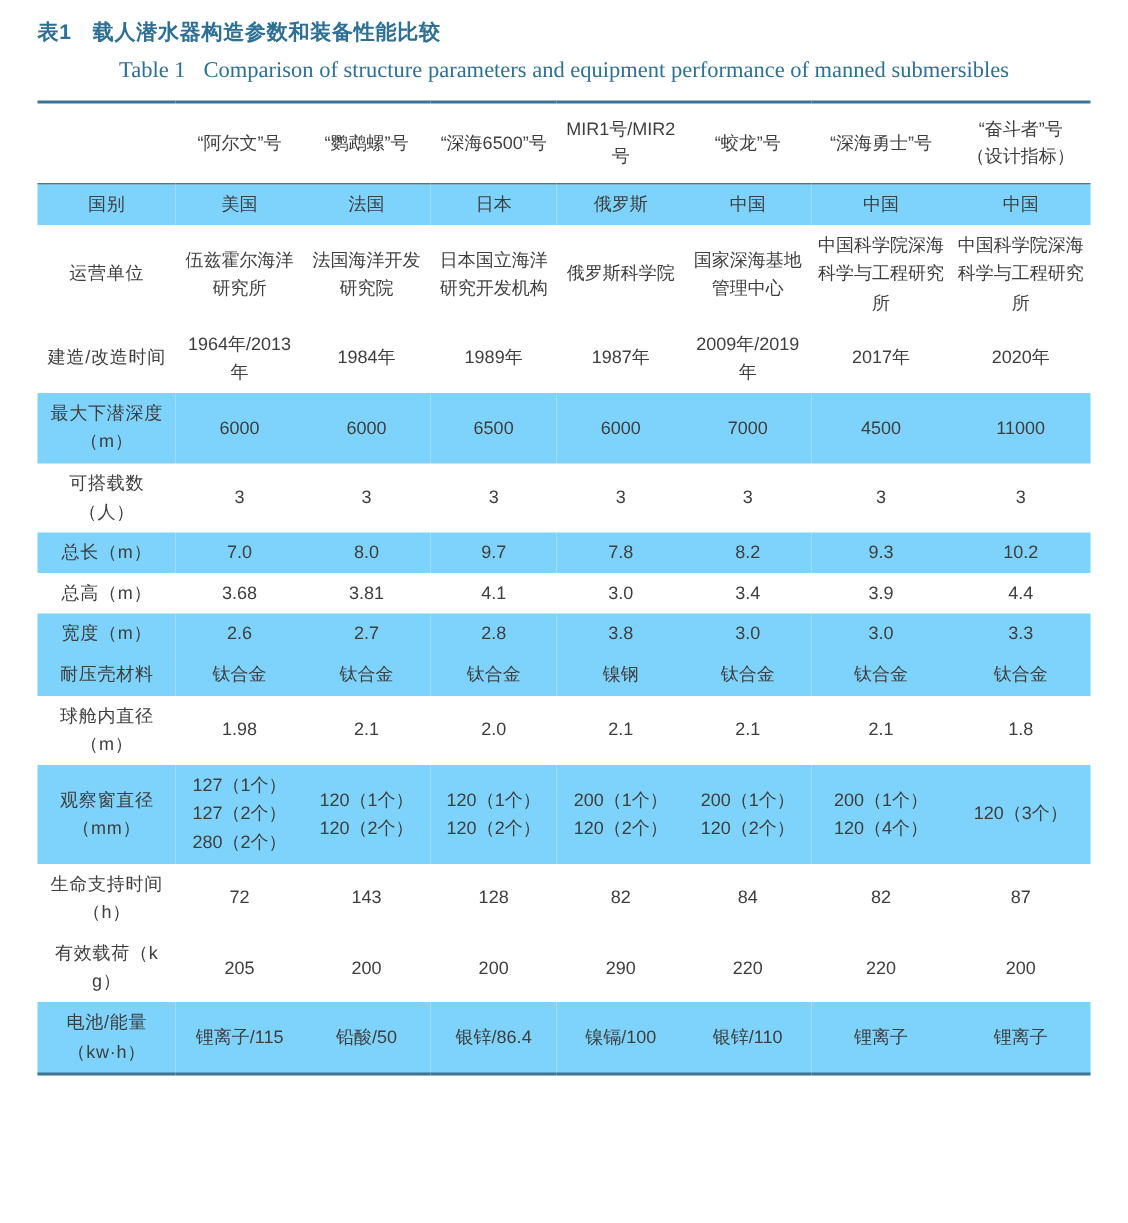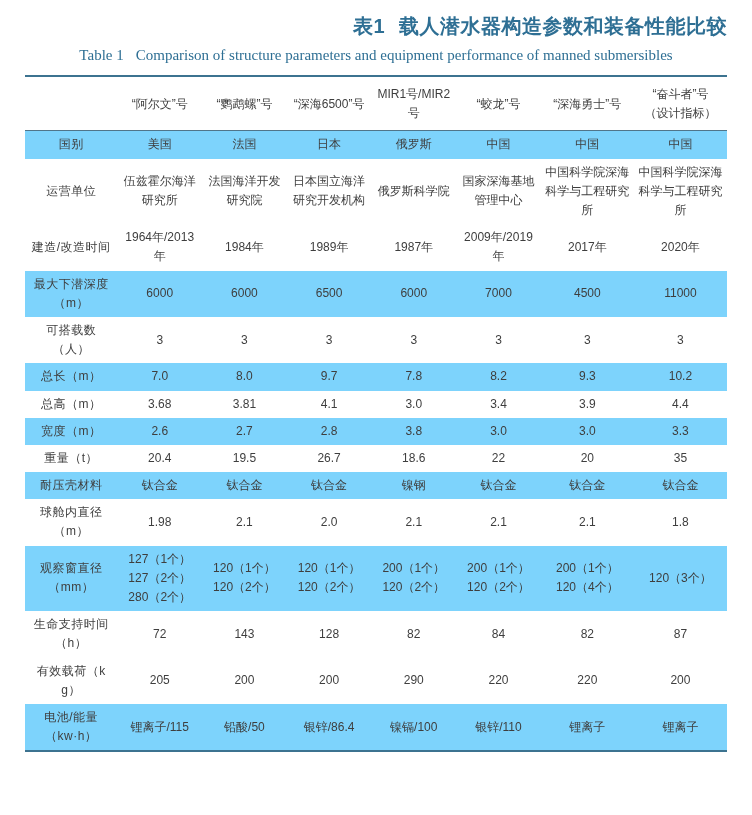--- a/index.html
+++ b/index.html
@@ -8,24 +8,24 @@
     background: #ffffff;
     width: 752px;
     font-family: "Liberation Sans", "DejaVu Sans", sans-serif;
   }
   .page {
     width: 752px;
     box-sizing: border-box;
     padding: 8px 25px 12px 25px;
   }
   .title-zh {
-    text-align: right;
+    text-align: left;
     color: #2e6f94;
     font-weight: bold;
-    font-size: 20px;
+    font-size: 14px;
     line-height: 1.4;
     margin: 4px 0 5px 0;
     letter-spacing: 0.5px;
   }
   .title-zh .tnum { margin-right: 14px; }
   .title-en {
     text-align: center;
     color: #2e6f94;
     font-family: Liberation Serif, serif;
     font-size: 15px;
@@ -173,30 +173,20 @@
         <tr class="shaded">
           <td class="rowlabel">宽度（m）</td>
           <td>2.6</td>
           <td>2.7</td>
           <td>2.8</td>
           <td>3.8</td>
           <td>3.0</td>
           <td>3.0</td>
           <td>3.3</td>
         </tr>
-        <tr>
-          <td class="rowlabel">重量（t）</td>
-          <td>20.4</td>
-          <td>19.5</td>
-          <td>26.7</td>
-          <td>18.6</td>
-          <td>22</td>
-          <td>20</td>
-          <td>35</td>
-        </tr>
         <tr class="shaded">
           <td class="rowlabel">耐压壳材料</td>
           <td>钛合金</td>
           <td>钛合金</td>
           <td>钛合金</td>
           <td>镍钢</td>
           <td>钛合金</td>
           <td>钛合金</td>
           <td>钛合金</td>
         </tr>

